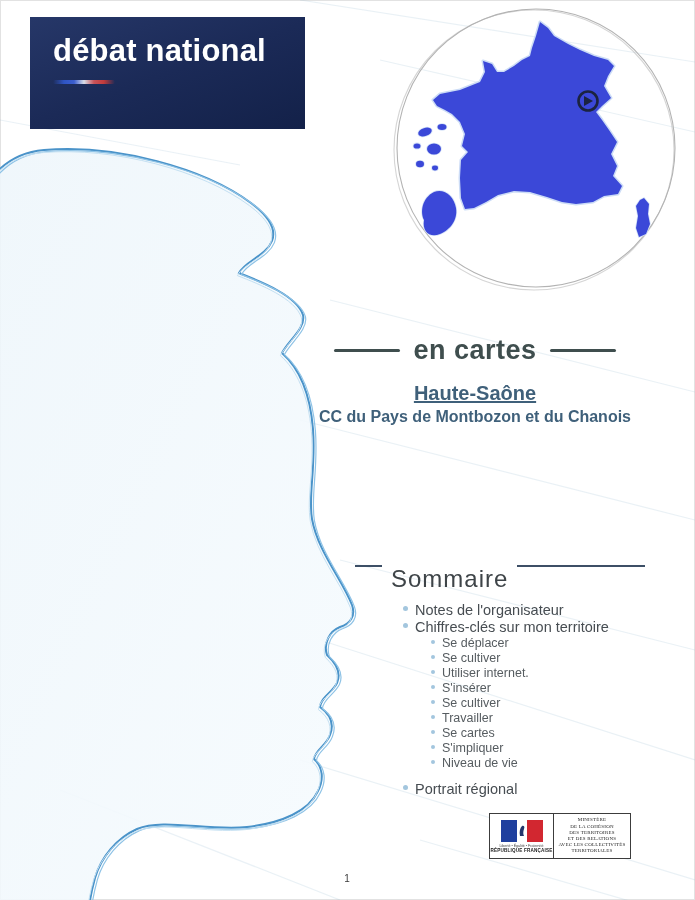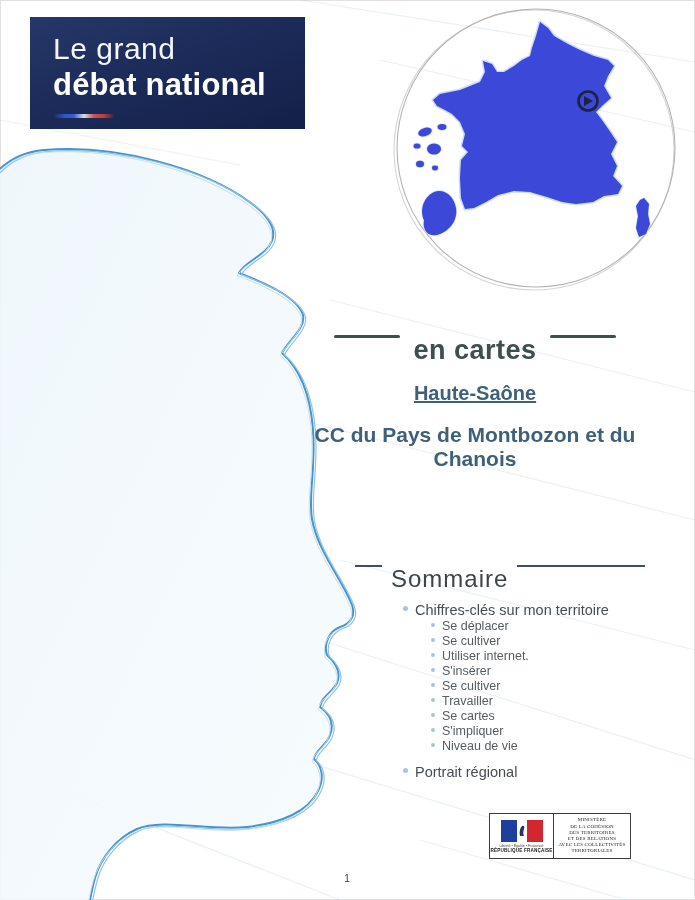--- a/index.html
+++ b/index.html
@@ -31,25 +31,25 @@
   .fr-shape{fill:var(--map_blue);stroke:#ccdcf6;stroke-width:3;paint-order:stroke;stroke-linejoin:round;}
   .fr-isle{fill:var(--map_blue);stroke:#d5e2f8;stroke-width:1.6;paint-order:stroke;}
   .circle-line{fill:none;stroke:#b3b3b3;stroke-width:1.1;}
 
   
   .face-wrap{position:absolute;left:0;top:138px;width:380px;height:762px;}
 
   
   .title-block{position:absolute;left:310px;top:331px;width:330px;text-align:center;color:var(--title_dark);}
   .title-main{font-size:35px;font-weight:800;letter-spacing:1px;line-height:36px;white-space:nowrap;}
-  .title-sub-row{display:flex;align-items:flex-start;justify-content:center;gap:13px;margin-top:4px;}
+  .title-sub-row{display:flex;align-items:center;justify-content:center;gap:13px;margin-top:4px;}
   .title-sub-row .rule{width:66px;height:3px;background:var(--title_dark);border-radius:2px;}
   .title-sub{font-size:27px;font-weight:800;letter-spacing:.5px;}
   .region{margin-top:16px;font-size:20px;font-weight:bold;color:var(--steel_blue);text-decoration:underline;}
-  .territory{margin-top:18px;font-size:21px;font-weight:bold;color:var(--steel_blue);}
+  .territory{margin-top:3px;font-size:16px;font-weight:bold;color:var(--steel_blue);}
 
   
   .sommaire{position:absolute;left:355px;top:565px;width:290px;color:var(--text_gray);}
   .som-head{display:flex;align-items:flex-start;}
   .som-head .dash{width:27px;height:2px;background:var(--line_navy);margin-right:9px;}
   .som-head .title{font-size:24px;font-weight:300;letter-spacing:1px;color:#3e4448;}
   .som-head .line{flex:1;height:2px;background:var(--line_navy);margin-left:9px;}
   .som-list{margin-top:9px;}
   .som-item{display:flex;align-items:baseline;padding-left:48px;font-size:14.5px;line-height:17px;color:#474d52;}
   .som-item .b,.som-sub .b{
@@ -108,21 +108,20 @@
     </defs>
     <path fill="url(#faceFill)" stroke="none" opacity="0.9" d="M-8 40 C4 24,22 14,44 12 C116 6,204 30,251 65 C267 77,277 90,272 103 C266 118,245 123,239 135 C262 144,297 158,303 177 C306 190,288 203,282 215 C298 229,310 254,313 291 C316 330,308 357,312 381 C318 414,342 441,352 467 C356 478,350 486,340 489 C330 493,323 505,327 517 C338 527,341 536,337 545 C332 555,321 559,320 569 C331 577,334 587,330 597 C326 608,315 612,314 621 C323 629,324 641,318 653 C309 673,282 685,247 689 C207 693,163 680,137 691 C117 700,101 719,95 740 C92 751,90 760,89 770 L-8 770 Z"></path>
     <g fill="none" stroke-linecap="round">
       <path stroke="var(--sketch_blue)" stroke-width="2" d="M-8 40 C4 24,22 14,44 12 C116 6,204 30,251 65 C267 77,277 90,272 103 C266 118,245 123,239 135 C262 144,297 158,303 177 C306 190,288 203,282 215 C298 229,310 254,313 291 C316 330,308 357,312 381 C318 414,342 441,352 467 C356 478,350 486,340 489 C330 493,323 505,327 517 C338 527,341 536,337 545 C332 555,321 559,320 569 C331 577,334 587,330 597 C326 608,315 612,314 621 C323 629,324 641,318 653 C309 673,282 685,247 689 C207 693,163 680,137 691 C117 700,101 719,95 740 C92 751,90 760,89 770"></path>
       <path stroke="#8fc3e6" stroke-width="1.2" transform="translate(2.4,1.6)" d="M-8 40 C4 24,22 14,44 12 C116 6,204 30,251 65 C267 77,277 90,272 103 C266 118,245 123,239 135 C262 144,297 158,303 177 C306 190,288 203,282 215 C298 229,310 254,313 291 C316 330,308 357,312 381 C318 414,342 441,352 467 C356 478,350 486,340 489 C330 493,323 505,327 517 C338 527,341 536,337 545 C332 555,321 559,320 569 C331 577,334 587,330 597 C326 608,315 612,314 621 C323 629,324 641,318 653 C309 673,282 685,247 689 C207 693,163 680,137 691 C117 700,101 719,95 740 C92 751,90 760,89 770"></path>
       <path stroke="#c4e0f2" stroke-width="1" transform="translate(-1.6,2.6)" d="M-8 40 C4 24,22 14,44 12 C116 6,204 30,251 65 C267 77,277 90,272 103 C266 118,245 123,239 135 C262 144,297 158,303 177 C306 190,288 203,282 215 C298 229,310 254,313 291 C316 330,308 357,312 381 C318 414,342 441,352 467 C356 478,350 486,340 489 C330 493,323 505,327 517 C338 527,341 536,337 545 C332 555,321 559,320 569 C331 577,334 587,330 597 C326 608,315 612,314 621 C323 629,324 641,318 653 C309 673,282 685,247 689 C207 693,163 680,137 691 C117 700,101 719,95 740 C92 751,90 760,89 770"></path>
     </g>
   </svg>
 
   <div class="logo">
-    <div class="logo-line1">Le grand</div>
     <div class="logo-line2">débat national</div>
     <div class="logo-flagbar"></div>
   </div>
 
   <svg class="map-wrap" width="296" height="288" viewBox="0 0 296 288">
     <circle class="circle-line" cx="148" cy="142" r="139"></circle>
     <circle class="circle-line" cx="146" cy="144" r="140" opacity="0.55"></circle>
 
     <path class="fr-shape" d="M152 16 L160 22 L166 30 L180 38 L192 44 L206 50 L220 54 L226 60 L220 70 L216 80 L223 92 L214 100 L208 106 L214 114 L221 124 L229 136 L223 148 L229 160 L225 170 L234 180 L230 188 L216 190 L205 196 L188 198 L174 196 L159 191 L142 186 L126 185 L110 189 L98 196 L86 202 L77 203 L73 192 L72 172 L73 154 L80 146 L74 140 L77 128 L72 116 L64 108 L57 104 L49 100 L45 94 L52 88 L62 86 L72 84 L82 80 L92 76 L97 66 L95 55 L104 58 L109 66 L116 66 L126 60 L134 54 L142 50 L144 42 L148 30 Z"></path>
 
@@ -154,20 +153,24 @@
     <div class="territory">CC du Pays de Montbozon et du Chanois</div>
   </div>
 
   <div class="sommaire">
     <div class="som-head">
       <span class="dash"></span>
       <span class="title">Sommaire</span>
       <span class="line"></span>
     </div>
     <div class="som-list">
+      <div class="som-item">
+        <span class="b"></span>
+        <span>Notes de l'organisateur</span>
+      </div>
       <div class="som-item">
         <span class="b"></span>
         <span>Chiffres-clés sur mon territoire</span>
       </div>
       <div class="som-sub">
           <span class="b"></span>
           <span>Se déplacer</span>
         </div>
       <div class="som-sub">
           <span class="b"></span>

